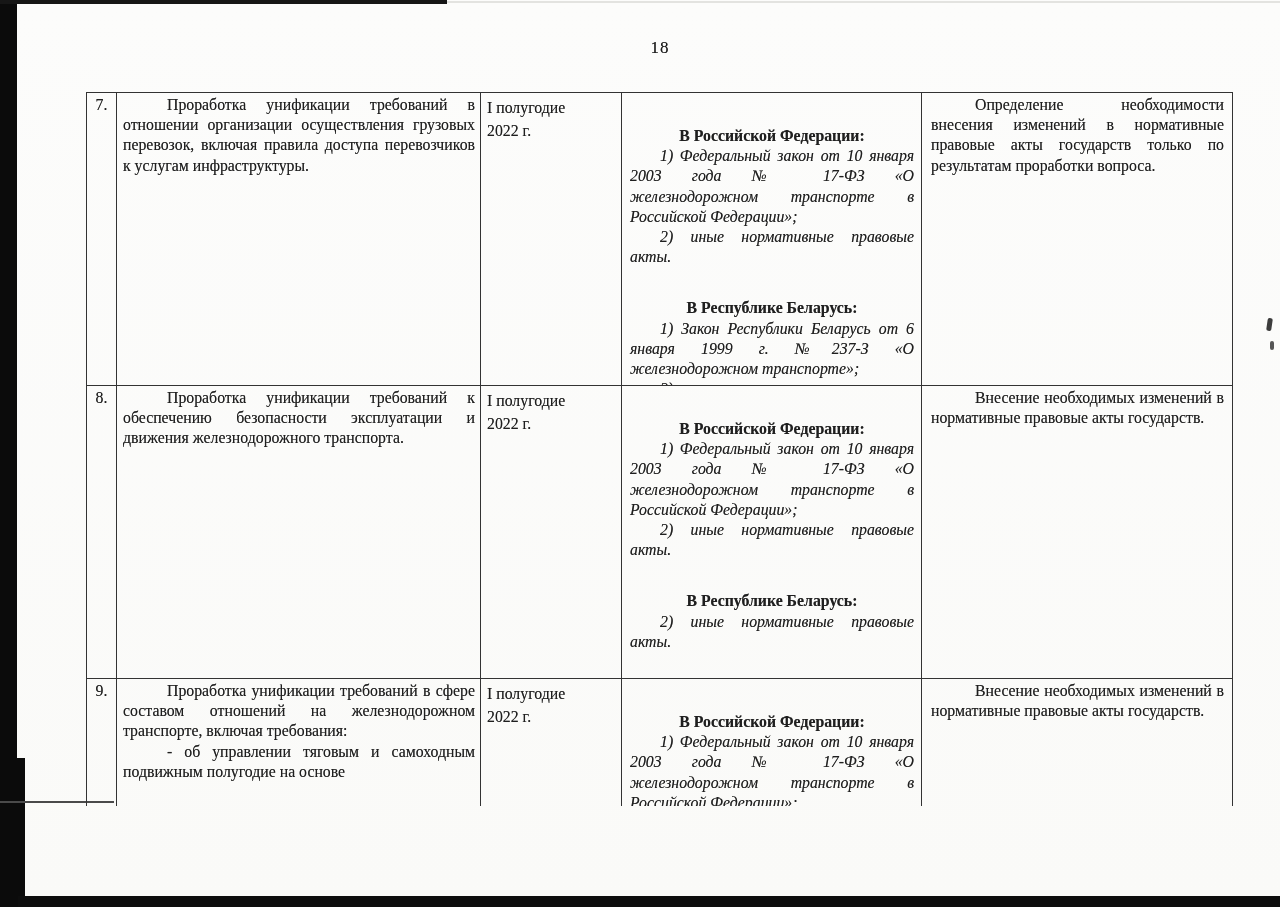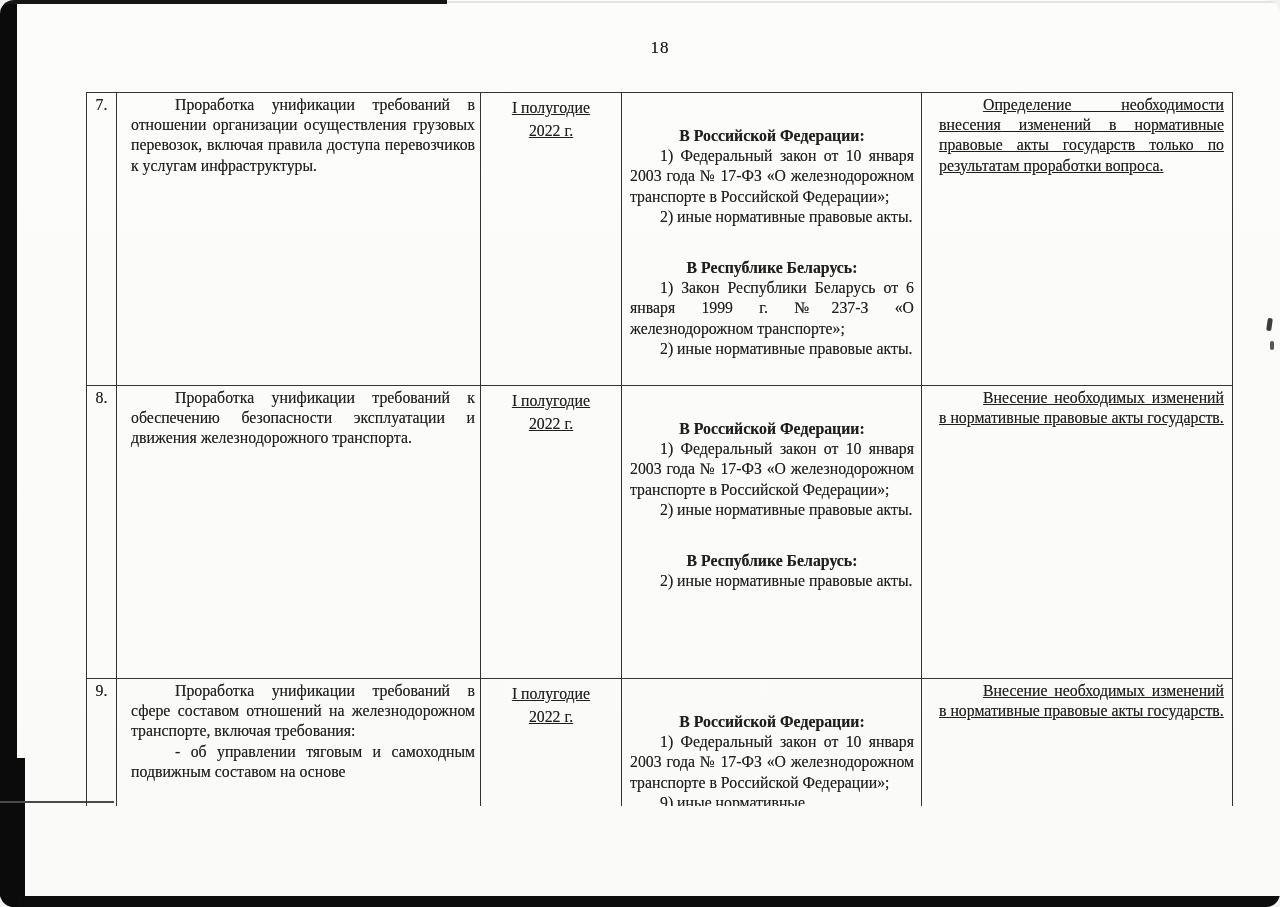--- a/index.html
+++ b/index.html
@@ -5,21 +5,20 @@
   html,body{margin:0;padding:0;}
   body{
     width:1280px;height:907px;
     font-family:"Liberation Serif","DejaVu Serif",serif;
     background:#f2f2f0;
   }
   .page{
     position:relative;width:1280px;height:907px;overflow:hidden;
     background:linear-gradient(180deg,#fcfcfb 0%,#fafaf8 100%);
     color:var(--ink,#1f1f1f);
-    border-radius:14px;
   }
   
   .scan-edge-left{position:absolute;left:0;top:3px;width:17px;height:904px;background:#0b0b0b;}
   .scan-edge-left-wide{position:absolute;left:0;top:758px;width:25px;height:149px;background:#0b0b0b;}
   .scan-line-top{position:absolute;left:0;top:0;width:447px;height:4px;background:#161616;}
   .scan-line-top-faint{position:absolute;left:447px;top:1px;width:833px;height:2px;background:#e3e3e0;}
   .scan-edge-bottom{position:absolute;left:18px;top:896px;width:1262px;height:11px;background:#0d0d0d;}
   .scan-line-bottom-left{position:absolute;left:0;top:801px;width:114px;height:2px;background:#4a4a4a;}
   .scan-speck-1{position:absolute;left:1267px;top:318px;width:5px;height:13px;background:#3c3c3c;border-radius:2px;transform:rotate(8deg);}
   .scan-speck-2{position:absolute;left:1270px;top:341px;width:4px;height:9px;background:#555;border-radius:2px;}
@@ -36,30 +35,30 @@
     font-size:15.8px;line-height:20.2px;
   }
   .table-row{
     display:grid;grid-template-columns:30px 364px 141px 300px auto;
     border-bottom:1.6px solid var(--line,#333);box-sizing:border-box;
   }
   .table-row:nth-child(1){height:293px;}
   .table-row:nth-child(2){height:293px;}
   .table-row:nth-child(3){height:130px;border-bottom:none;}
   .cell{border-right:1.6px solid var(--line,#333);box-sizing:border-box;overflow:hidden;padding:2px 6px 0 6px;}
-  .cell:last-child{border-right:none;text-decoration:underline;}
+  .cell:last-child{border-right:none;}
   .c-num{text-align:center;padding:2px 1px 0 1px;}
   .c-act{padding:2px 5px 0 6px;}
-  .c-term{text-align:center;padding-top:3px;line-height:23px;text-decoration:underline;}
+  .c-term{text-align:left;padding-top:3px;line-height:23px;}
   .c-legal{padding:2px 7px 0 8px;}
   .c-result{padding:2px 8px 0 9px;}
   p{margin:0;}
-  .para{text-align:justify;margin-left:8px;}
+  .para{text-align:justify;}
   .indent{text-indent:44px;}
-  .legal-item{text-align:justify;text-indent:30px;}
+  .legal-item{text-align:justify;text-indent:30px;font-style:italic;}
   .legal-header{font-weight:bold;text-align:center;margin-top:31px;}
   
   .doc-table,.page-number{text-shadow:0 0 .45px rgba(20,20,20,.55);}
 </style>
 </head>
 <body>
 
 <div class="page">
   <div class="scan-edge-left"></div>
   <div class="scan-edge-left-wide"></div>
@@ -111,21 +110,21 @@
           <p class="legal-item">2) иные нормативные правовые акты.</p>
         </div>
         <div class="cell c-result">
           <p class="para indent">Внесение необходимых изменений в нормативные правовые акты государств.</p>
         </div>
       </div>
       <div class="table-row">
         <div class="cell c-num">9.</div>
         <div class="cell c-act">
           <p class="para indent">Проработка унификации требований в сфере составом отношений на железнодорожном транспорте, включая требования:</p>
-          <p class="para indent">- об управлении тяговым и самоходным подвижным составом на основе</p>
+          <p class="para indent">- об управлении тяговым и самоходным подвижным полугодие на основе</p>
         </div>
         <div class="cell c-term">
           <p class="term-line">I полугодие</p>
           <p class="term-line">2022 г.</p>
         </div>
         <div class="cell c-legal">
           <p class="legal-header">В Российской Федерации:</p>
           <p class="legal-item">1) Федеральный закон от 10 января 2003 года № 17-ФЗ «О железнодорожном транспорте в Российской Федерации»;</p>
           <p class="legal-item">9) иные нормативные</p>
         </div>

